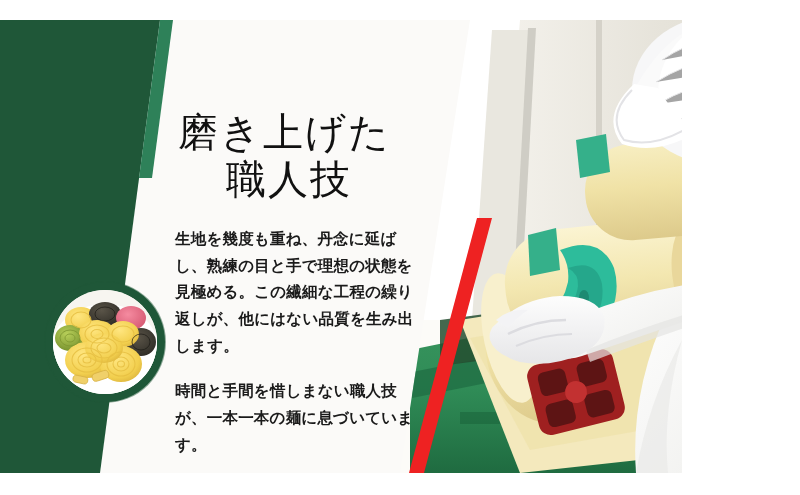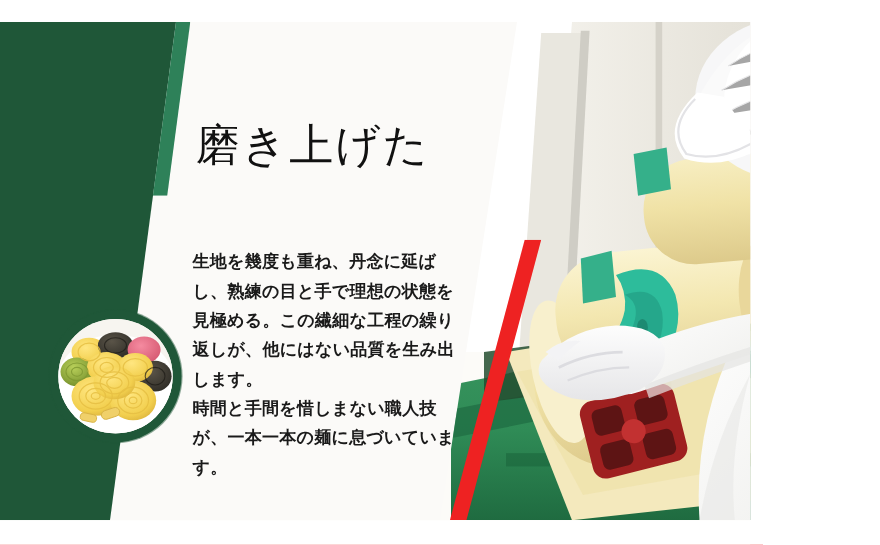--- a/index.html
+++ b/index.html
@@ -71,21 +71,21 @@
     left: 175px;
     top: 206px;
     width: 240px;
     color: #1a1a1a;
     font-size: 15.5px;
     line-height: 1.72;
     letter-spacing: 0.2px;
     font-weight: bold;
   }
   .body-copy p { margin: 0; }
-  .body-copy p + p { }
+  .body-copy p + p { margin-top: 19px; }
 
   
   .badge {
     position: absolute;
     left: 45px;
     top: 262px;
     width: 120px;
     height: 120px;
     border-radius: 50%;
     background: #1f5738;
@@ -252,20 +252,21 @@
           <path d="M58 58 Q80 60 92 50 Q92 68 70 74 Z" fill="#c99a78" opacity="0.6"></path>
         </g>
 
         <path d="M336 136 Q380 126 400 140 L400 176 Q368 156 330 162 Z" fill="#f2f2f0"></path>
       </svg>
       <div class="red-stripe"></div>
     </div>
 
     <h1 class="headline">
       <span class="line1">磨き上げた</span>
+      <span class="line2">職人技</span>
     </h1>
 
     <div class="body-copy">
       <p>生地を幾度も重ね、丹念に延ばし、熟練の目と手で理想の状態を見極める。この繊細な工程の繰り返しが、他にはない品質を生み出します。</p>
       <p>時間と手間を惜しまない職人技が、一本一本の麺に息づいています。</p>
     </div>
 
     <div class="badge">
       <div class="badge-photo">
         <svg class="pasta-svg" viewBox="0 0 104 104">

